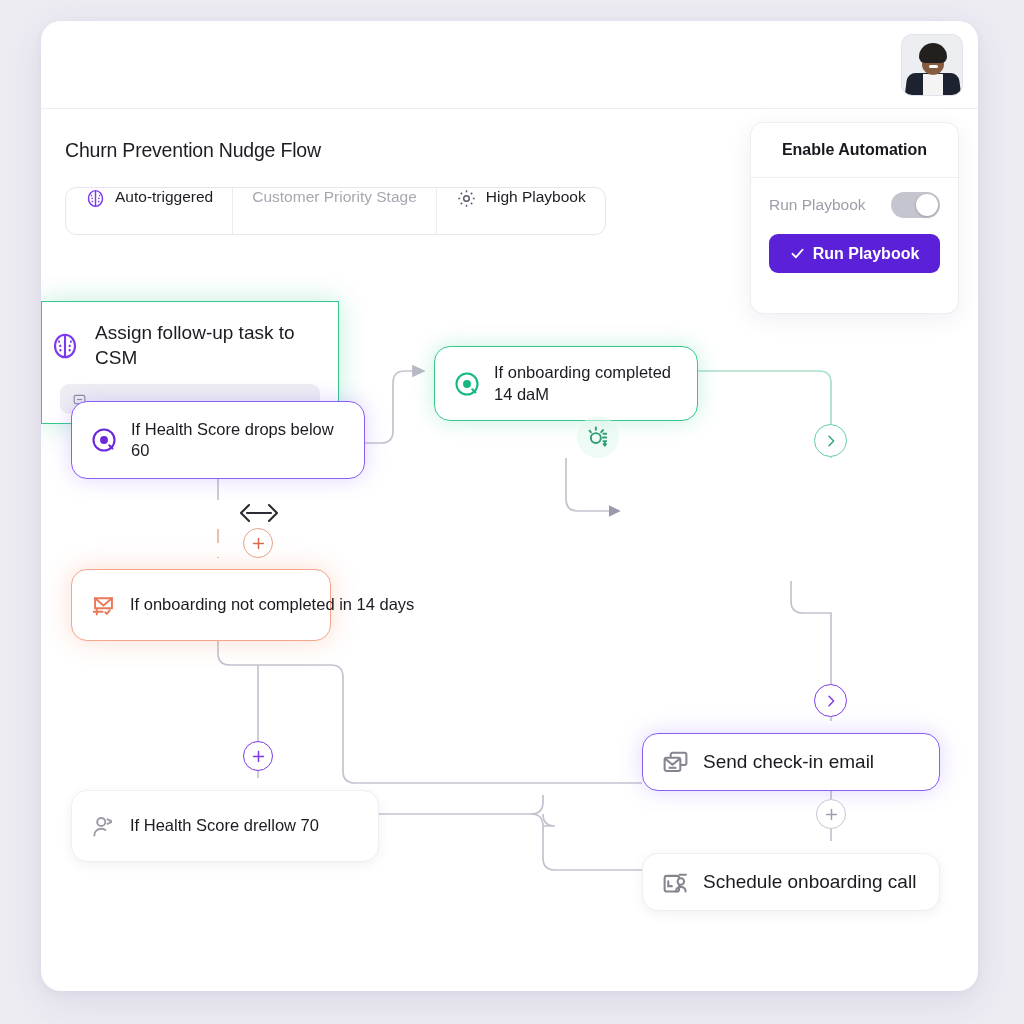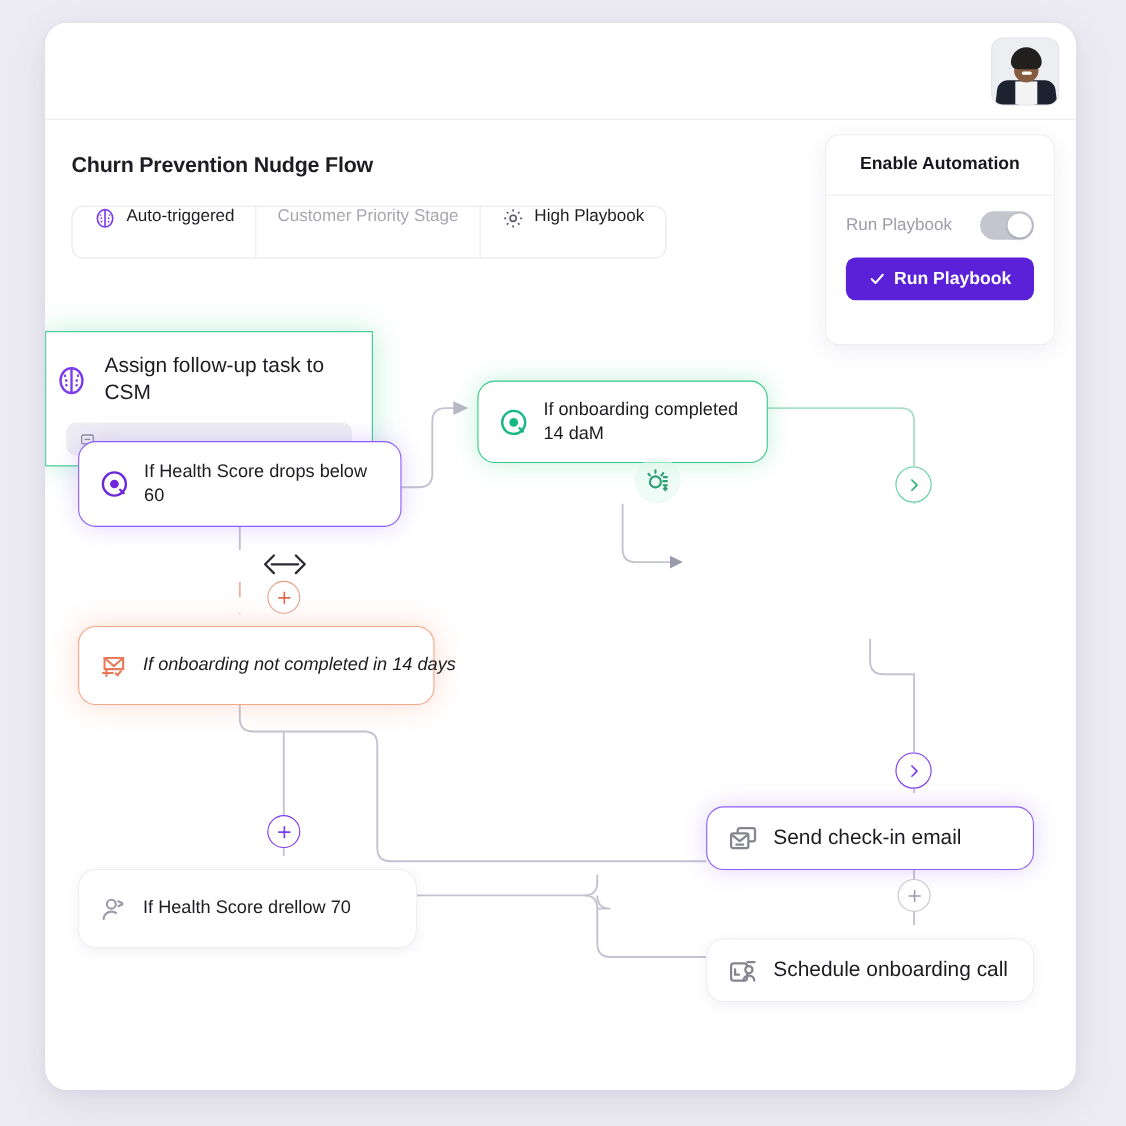--- a/index.html
+++ b/index.html
@@ -56,21 +56,21 @@
   .av-eye.l { left:25px; } .av-eye.r { left:36px; }
   .av-shirt { position:absolute; left:21px; top:39px; width:20px; height:24px; background:#f4f4f4; }
   .av-jacket-l { position:absolute; left:4px; top:38px; width:21px; height:25px;
                  background:#1d2230; border-radius:8px 0 0 0; transform:skewX(-7deg); }
   .av-jacket-r { position:absolute; left:37px; top:38px; width:21px; height:25px;
                  background:#1d2230; border-radius:0 8px 0 0; transform:skewX(7deg); }
 
   
   #flow-title {
     position: absolute; left: 24px; top: 118px;
-    font-size: 19.5px; font-weight: 700; color: #1d1d24;
+    font-size: 19.5px; font-weight: 400; color: #1d1d24;
     letter-spacing: -.2px;
   }
   #meta-chips {
     position: absolute; left: 24px; top: 166px;
     height: 48px;
     display: flex; align-items: stretch;
     border: 1px solid #e6e6ec; border-radius: 11px;
     background: #fff;
   }
   .chip {
@@ -163,24 +163,23 @@
   #assign-head {
     display:flex; align-items:center; gap:15px;
     padding: 19px 20px 0 8px;
   }
   #assign-field {
     margin: 14px 18px 0 18px;
     height: 30px; border-radius: 9px; background: #eeeef3;
     display:flex; align-items:center; padding: 0 12px;
   }
   #node-not-completed {
-    left: 30px; top: 256px; width: 324px; height: 72px;
+    left: 30px; top: 256px; width: 260px; height: 72px;
     border: 1.6px solid #f4a58b;
     box-shadow: 0 0 26px rgba(244,140,100,.30);
-    font-style: italic;
   }
   #node-not-completed .node-label { white-space: nowrap; }
   #node-health-low {
     left: 30px; top: 477px; width: 308px; height: 72px;
     border: 1px solid #eeeef3;
     box-shadow: 0 3px 12px rgba(60,50,110,.07);
   }
   #node-send-email {
     left: 601px; top: 420px; width: 298px; height: 58px;
     border: 1.6px solid #8b5cf6;

